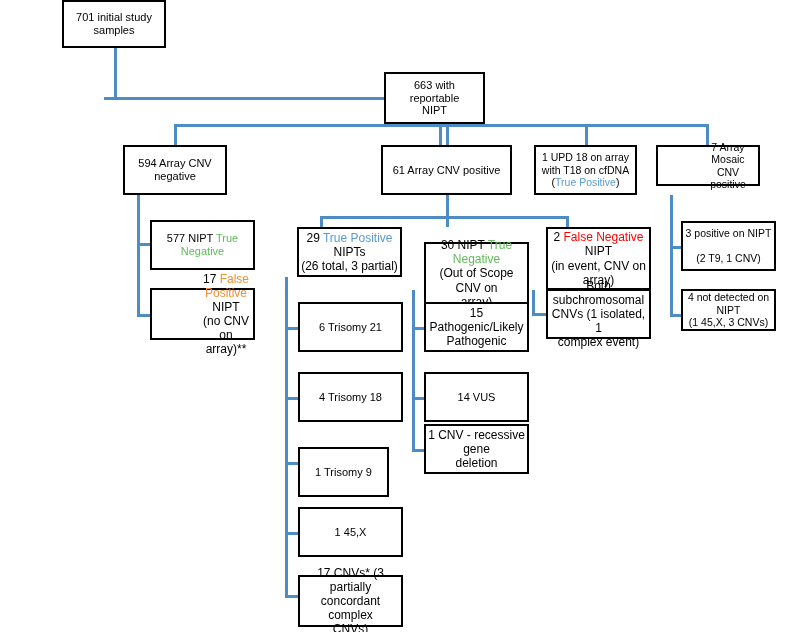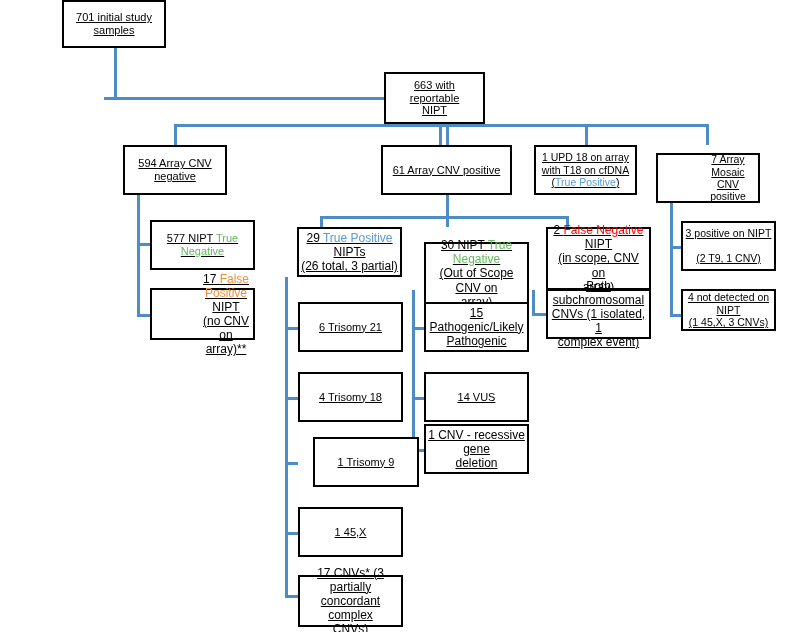--- a/index.html
+++ b/index.html
@@ -15,21 +15,20 @@
     box-sizing:border-box;
     background:#ffffff;
     border:2.5px solid #000000;
     display:flex;
     align-items:center;
     justify-content:center;
     text-align:center;
     line-height:1.18;
     color:#000000;
     z-index:3;
-    text-decoration:underline;
   }
   .node .txt{padding:0 2px;width:100%;}
   .fs11{font-size:11px;}
   .fs10{font-size:10.5px;}
   .fs95{font-size:12px;}
   .tp{color:#5B9BD5;}
   .tn{color:#5FBB5A;}
   .fp{color:#ED9138;}
   .fn{color:#FF0000;}
   .ln{
@@ -103,21 +102,21 @@
   </div>
 
   <div class="node fs10" style="left:534px;top:145px;width:103px;height:50px;">
     <div class="txt">
       <span>1 UPD 18 on array</span><br>
       <span>with T18 on cfDNA</span><br>
       <span>(</span><span class="tp">True Positive</span><span>)</span>
     </div>
   </div>
 
-  <div class="node fs10" style="left:656px;top:153px;width:104px;height:50px;padding-left:40px;">
+  <div class="node fs10" style="left:656px;top:145px;width:104px;height:41px;padding-left:40px;">
     <div class="txt"><span>7 Array Mosaic CNV</span><br><span>positive</span></div>
   </div>
 
   <div class="node fs11" style="left:150px;top:220px;width:105px;height:50px;">
     <div class="txt"><span>577 NIPT </span><span class="tn">True Negative</span></div>
   </div>
 
   <div class="node fs95" style="left:150px;top:288px;width:105px;height:52px;padding-left:47px;">
     <div class="txt">
       <span>17 </span><span class="fp">False Positive</span><span> NIPT</span><br>
@@ -136,42 +135,42 @@
     <div class="txt">
       <span>30 NIPT </span><span class="tn">True Negative</span><br>
       <span>(Out of Scope CNV on</span><br>
       <span>array)</span>
     </div>
   </div>
 
   <div class="node fs95" style="left:546px;top:227px;width:105px;height:63px;">
     <div class="txt">
       <span>2 </span><span class="fn">False Negative</span><span> NIPT</span><br>
-      <span>(in scope, CNV on</span><br>
+      <span>(in event, CNV on</span><br>
       <span>array)</span>
     </div>
   </div>
 
   <div class="node fs10" style="left:681px;top:221px;width:95px;height:50px;">
     <div class="txt"><span>3 positive on NIPT</span><br><br><span>(2 T9, 1 CNV)</span></div>
   </div>
 
   <div class="node fs10" style="left:681px;top:289px;width:95px;height:42px;">
     <div class="txt"><span>4 not detected on</span><br><span>NIPT</span><br><span>(1 45,X, 3 CNVs)</span></div>
   </div>
 
   <div class="node fs11" style="left:298px;top:302px;width:105px;height:50px;">
     <div class="txt"><span>6 Trisomy 21</span></div>
   </div>
 
   <div class="node fs11" style="left:298px;top:372px;width:105px;height:50px;">
     <div class="txt"><span>4 Trisomy 18</span></div>
   </div>
 
-  <div class="node fs11" style="left:298px;top:437px;width:106px;height:50px;margin-left:15px;">
+  <div class="node fs11" style="left:298px;top:447px;width:91px;height:50px;">
     <div class="txt"><span>1 Trisomy 9</span></div>
   </div>
 
   <div class="node fs11" style="left:298px;top:507px;width:105px;height:50px;">
     <div class="txt"><span>1 45,X</span></div>
   </div>
 
   <div class="node fs95" style="left:298px;top:575px;width:105px;height:52px;">
     <div class="txt"><span>17 CNVs* (3 partially</span><br><span>concordant complex</span><br><span>CNVs)</span></div>
   </div>

